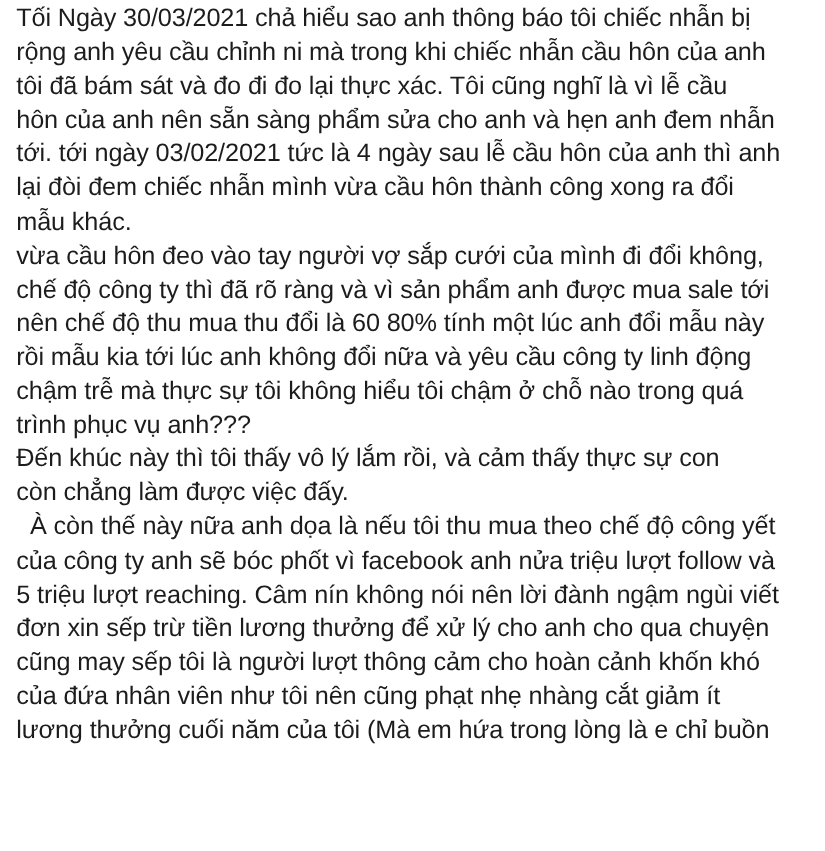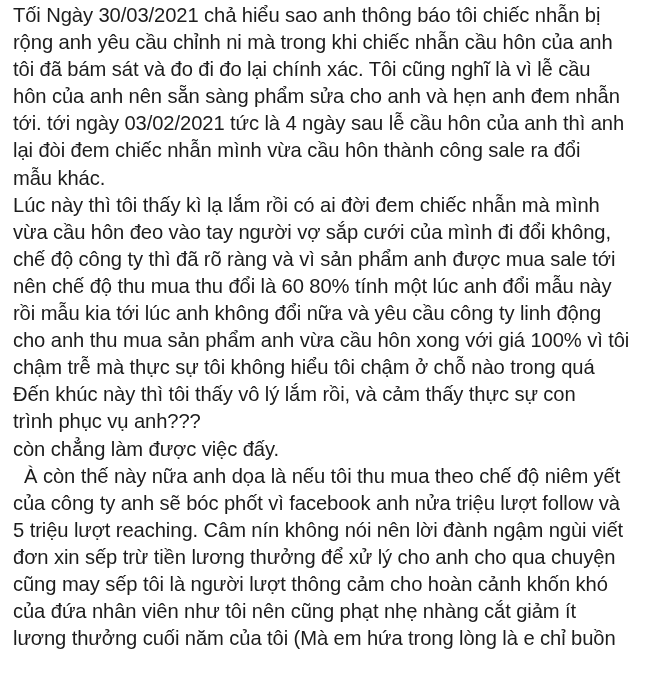--- a/index.html
+++ b/index.html
@@ -11,36 +11,34 @@
       letter-spacing: -0.1px;
     }
     .line { white-space: nowrap; display: block; height: 27.1px; }
   </style>
 </head>
 <body>
 
 <div class="post">
   <span class="line">Tối Ngày 30/03/2021 chả hiểu sao anh thông báo tôi chiếc nhẫn bị</span>
   <span class="line">rộng anh yêu cầu chỉnh ni mà trong khi chiếc nhẫn cầu hôn của anh</span>
-  <span class="line">tôi đã bám sát và đo đi đo lại chính xác.  Tôi cũng nghĩ là vì lễ cầu</span>
+  <span class="line">tôi đã bám sát và đo đi đo lại thực xác.  Tôi cũng nghĩ là vì lễ cầu</span>
   <span class="line">hôn của anh nên sẵn sàng phẩm sửa cho anh và hẹn anh đem nhẫn</span>
   <span class="line">tới. tới ngày 03/02/2021 tức là 4 ngày sau lễ cầu hôn của anh thì anh</span>
-  <span class="line">lại đòi đem chiếc nhẫn mình vừa cầu hôn thành công sale ra đổi</span>
+  <span class="line">lại đòi đem chiếc nhẫn mình vừa cầu hôn thành công xong ra đổi</span>
   <span class="line">mẫu khác.</span>
-  <span class="line">Lúc này thì tôi thấy kì lạ lắm rồi có ai đời đem chiếc nhẫn mà mình</span>
   <span class="line">vừa cầu hôn đeo vào tay người vợ sắp cưới của mình đi đổi không,</span>
   <span class="line">chế độ công ty thì đã rõ ràng và vì sản phẩm anh được mua sale tới</span>
   <span class="line">nên chế độ thu mua thu đổi là 60 80% tính một lúc anh đổi mẫu này</span>
   <span class="line">rồi mẫu kia tới lúc anh không đổi nữa và yêu cầu công ty linh động</span>
-  <span class="line">cho anh thu mua sản phẩm anh vừa cầu hôn xong với giá 100% vì tôi</span>
   <span class="line">chậm trễ mà thực sự tôi không hiểu tôi chậm ở chỗ nào trong quá</span>
+  <span class="line">trình phục vụ anh???</span>
   <span class="line">Đến khúc này thì tôi thấy vô lý lắm rồi, và cảm thấy thực sự con</span>
-  <span class="line">trình phục vụ anh???</span>
   <span class="line">còn chẳng làm được việc đấy.</span>
-  <span class="line" style="white-space:pre;">  À còn thế này nữa anh dọa là nếu tôi thu mua theo chế độ niêm yết</span>
+  <span class="line" style="white-space:pre;">  À còn thế này nữa anh dọa là nếu tôi thu mua theo chế độ công yết</span>
   <span class="line">của công ty anh sẽ bóc phốt vì facebook anh nửa triệu lượt follow và</span>
   <span class="line">5 triệu lượt reaching. Câm nín không nói nên lời đành ngậm ngùi viết</span>
   <span class="line">đơn xin sếp trừ tiền lương thưởng để xử lý cho anh cho qua chuyện</span>
   <span class="line">cũng may sếp tôi là người lượt thông cảm cho hoàn cảnh khốn khó</span>
   <span class="line">của đứa nhân viên như tôi nên cũng phạt nhẹ nhàng cắt giảm ít</span>
   <span class="line">lương thưởng cuối năm của tôi (Mà em hứa trong lòng là e chỉ buồn</span>
 
 </div>
 
 </body></html>

